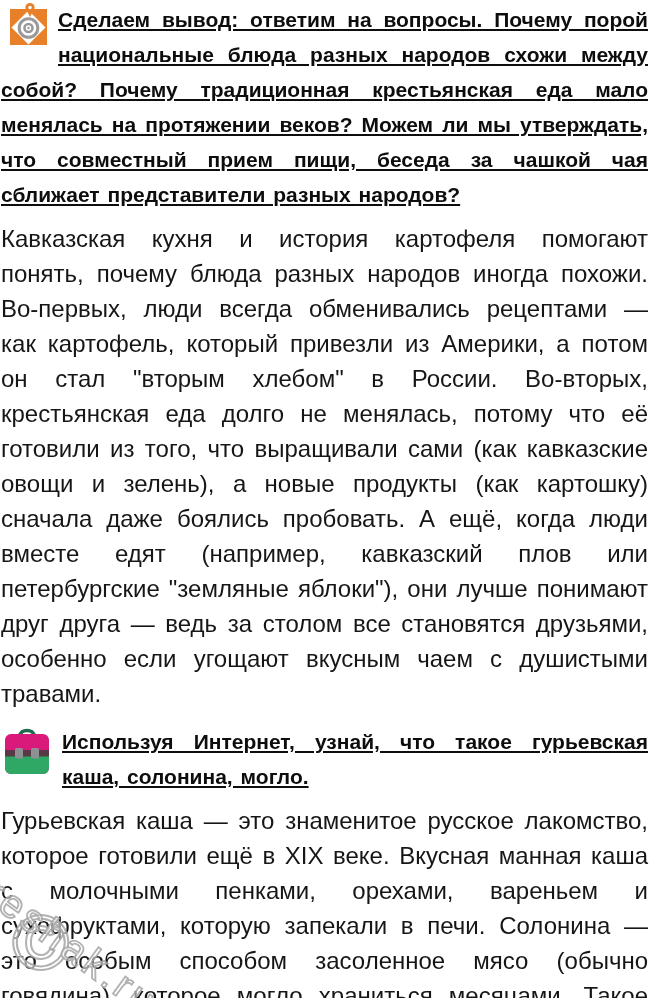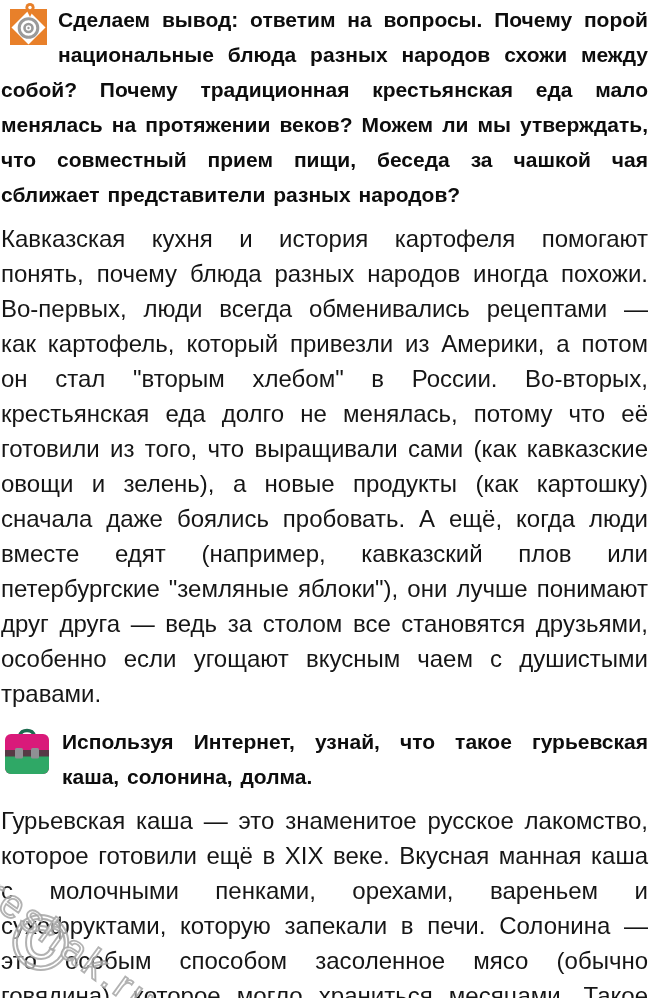--- a/index.html
+++ b/index.html
@@ -29,20 +29,21 @@
     margin: 0;
     text-align: justify;
     font-size: 24px;
     line-height: 35px;
     word-spacing: 2px;
   }
   .block.task p {
     font-weight: 700;
     font-size: 21px;
     color: #0d0d0d;
+    text-decoration: underline;
   }
   .block.answer {
     margin-bottom: 13px;
   }
   .icon-float {
     float: left;
     display: block;
   }
   .icon-marker {
     width: 40px;
@@ -117,21 +118,21 @@
     <span class="icon-float icon-bag">
       <svg width="48" height="52" viewBox="0 0 48 52" xmlns="http://www.w3.org/2000/svg">
         <path d="M17 11 C17 3.5 31 3.5 31 11" fill="none" stroke="#1d6b4f" stroke-width="3.5"></path>
         <rect x="2" y="9" width="44" height="40" rx="6" fill="#d91a7a"></rect>
         <path d="M2 29 h44 v14 a6 6 0 0 1 -6 6 H8 a6 6 0 0 1 -6 -6 Z" fill="#2fa866"></path>
         <rect x="2" y="25" width="44" height="6.5" fill="#573a45"></rect>
         <rect x="12" y="23" width="8" height="10.5" rx="1.5" fill="#8f9094"></rect>
         <rect x="28" y="23" width="8" height="10.5" rx="1.5" fill="#8f9094"></rect>
       </svg>
     </span>
-    <p>Используя Интернет, узнай, что такое гурьевская каша, солонина, долма.</p>
+    <p>Используя Интернет, узнай, что такое гурьевская каша, солонина, могло.</p>
   </section>
 
   <section class="block answer">
     <p>Гурьевская каша — это знаменитое русское лакомство, которое готовили ещё в XIX веке. Вкусная манная каша с молочными пенками, орехами, вареньем и сухофруктами, которую запекали в печи. Солонина — это особым способом засоленное мясо (обычно говядина), которое могло храниться месяцами. Такое мясо было очень популярно у казаков и крестьян. Долма — любимое кавказское блюдо: нежные виноградные листья, фаршированные ароматной мясной начинкой с рисом и специями, которые томятся в соусе до готовности.</p>
   </section>
 
   <div class="watermark">
     <span class="wm-symbol">©</span>
     <span class="wm-text">reshak.ru</span>
   </div>

